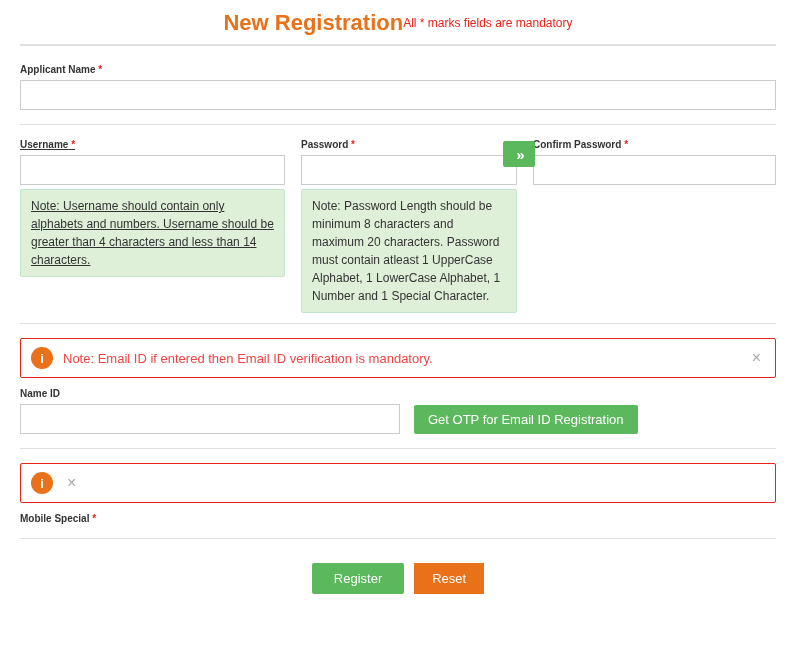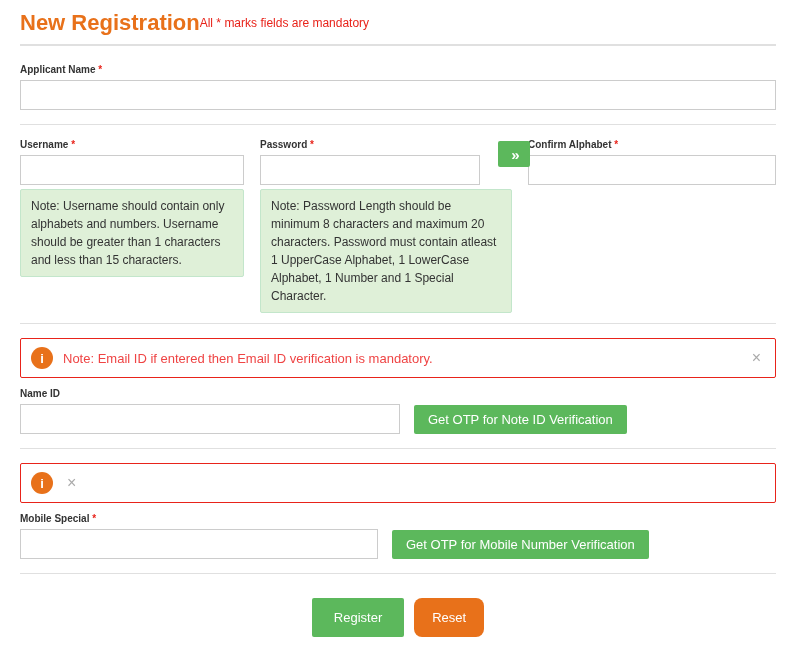--- a/index.html
+++ b/index.html
@@ -11,21 +11,21 @@
     }
     .container {
       width: 796px;
       min-height: 657px;
       padding: 0 20px 30px 20px;
       background: #fff;
     }
     .page-header {
       display: flex;
       align-items: center;
-      justify-content: flex-start;
+      justify-content: center;
       padding: 10px 0 8px 0;
       border-bottom: 2px solid #e0e0e0;
       margin-bottom: 18px;
     }
     .page-title {
       font-size: 22px;
       font-weight: bold;
       color: #e8711a;
     }
     .mandatory-note {
@@ -72,24 +72,25 @@
       font-size: 12px;
       padding: 7px 10px;
       margin-top: 4px;
       border-radius: 2px;
       line-height: 1.5;
     }
     .applicant-input {
       width: 236px;
     }
     .username-col {
-      width: 224px;
+      width: 265px;
+      text-decoration: underline;
     }
     .password-col {
-      width: 252px;
+      width: 216px;
       position: relative;
     }
     .confirm-col {
       flex: 1;
     }
     .show-password-btn {
       position: absolute;
       right: -18px;
       top: 2px;
       width: 32px;
@@ -176,33 +177,33 @@
     .footer-buttons {
       display: flex;
       justify-content: center;
       gap: 10px;
       margin-top: 24px;
     }
     .btn-register {
       background: #5cb85c;
       color: #fff;
       border: none;
-      padding: 12px 22px;
+      padding: 4px 22px;
       font-size: 13px;
       cursor: pointer;
       border-radius: 2px;
     }
     .btn-reset {
       background: #e8711a;
       color: #fff;
       border: none;
       padding: 8px 18px;
       font-size: 13px;
       cursor: pointer;
-      border-radius: 8px;
+      border-radius: 0;
     }
     .password-row-wrapper {
       display: flex;
       align-items: flex-start;
       gap: 0;
     }
   </style>
 </head>
 <body>
 
@@ -225,21 +226,21 @@
 
   <div class="form-row">
 
     <div class="form-col username-col">
       <label class="form-label">
         <span>Username</span>
         <span class="required">*</span>
       </label>
       <input type="text" style="">
       <div class="note-box">
-        <span>Note: Username should contain only alphabets and numbers. Username should be greater than 1 characters and less than 15 characters.</span>
+        <span>Note: Username should contain only alphabets and numbers. Username should be greater than 4 characters and less than 14 characters.</span>
       </div>
     </div>
 
     <div class="form-col password-col">
       <label class="form-label">
         <span>Password</span>
         <span class="required">*</span>
       </label>
       <div class="password-row-wrapper">
         <input type="password" style="width: 220px;">
@@ -247,21 +248,21 @@
           <span class="chevron">»</span>
         </button>
       </div>
       <div class="note-box">
         <span>Note: Password Length should be minimum 8 characters and maximum 20 characters. Password must contain atleast 1 UpperCase Alphabet, 1 LowerCase Alphabet, 1 Number and 1 Special Character.</span>
       </div>
     </div>
 
     <div class="form-col confirm-col">
       <label class="form-label">
-        <span>Confirm Alphabet</span>
+        <span>Confirm Password</span>
         <span class="required">*</span>
       </label>
       <input type="password" style="">
     </div>
   </div>
 
   <hr class="divider">
 
   <div class="alert-box">
     <div class="alert-icon">
@@ -274,46 +275,40 @@
   </div>
 
   <div class="form-section">
     <label class="form-label">
       <span>Name ID</span>
     </label>
     <div class="email-row">
       <div class="email-input-wrap">
         <input type="email" style="width: 100%;">
       </div>
-      <button class="otp-btn">Get OTP for Note ID Verification</button>
+      <button class="otp-btn">Get OTP for Email ID Registration</button>
     </div>
   </div>
 
   <hr class="divider">
 
   <div class="alert-box">
     <div class="alert-icon">
       <span>i</span>
     </div>
     <button class="alert-close">
       <span>×</span>
     </button>
   </div>
 
   <div class="form-section">
     <label class="form-label">
       <span>Mobile Special</span>
       <span class="required">*</span>
     </label>
-    <div class="mobile-row">
-      <div class="mobile-input-wrap">
-        <input type="text" style="width: 100%;">
-      </div>
-      <button class="otp-btn">Get OTP for Mobile Number Verification</button>
-    </div>
   </div>
 
   <hr class="divider">
 
   <div class="footer-buttons">
     <button class="btn-register">Register</button>
     <button class="btn-reset">Reset</button>
   </div>
 
 </div>

